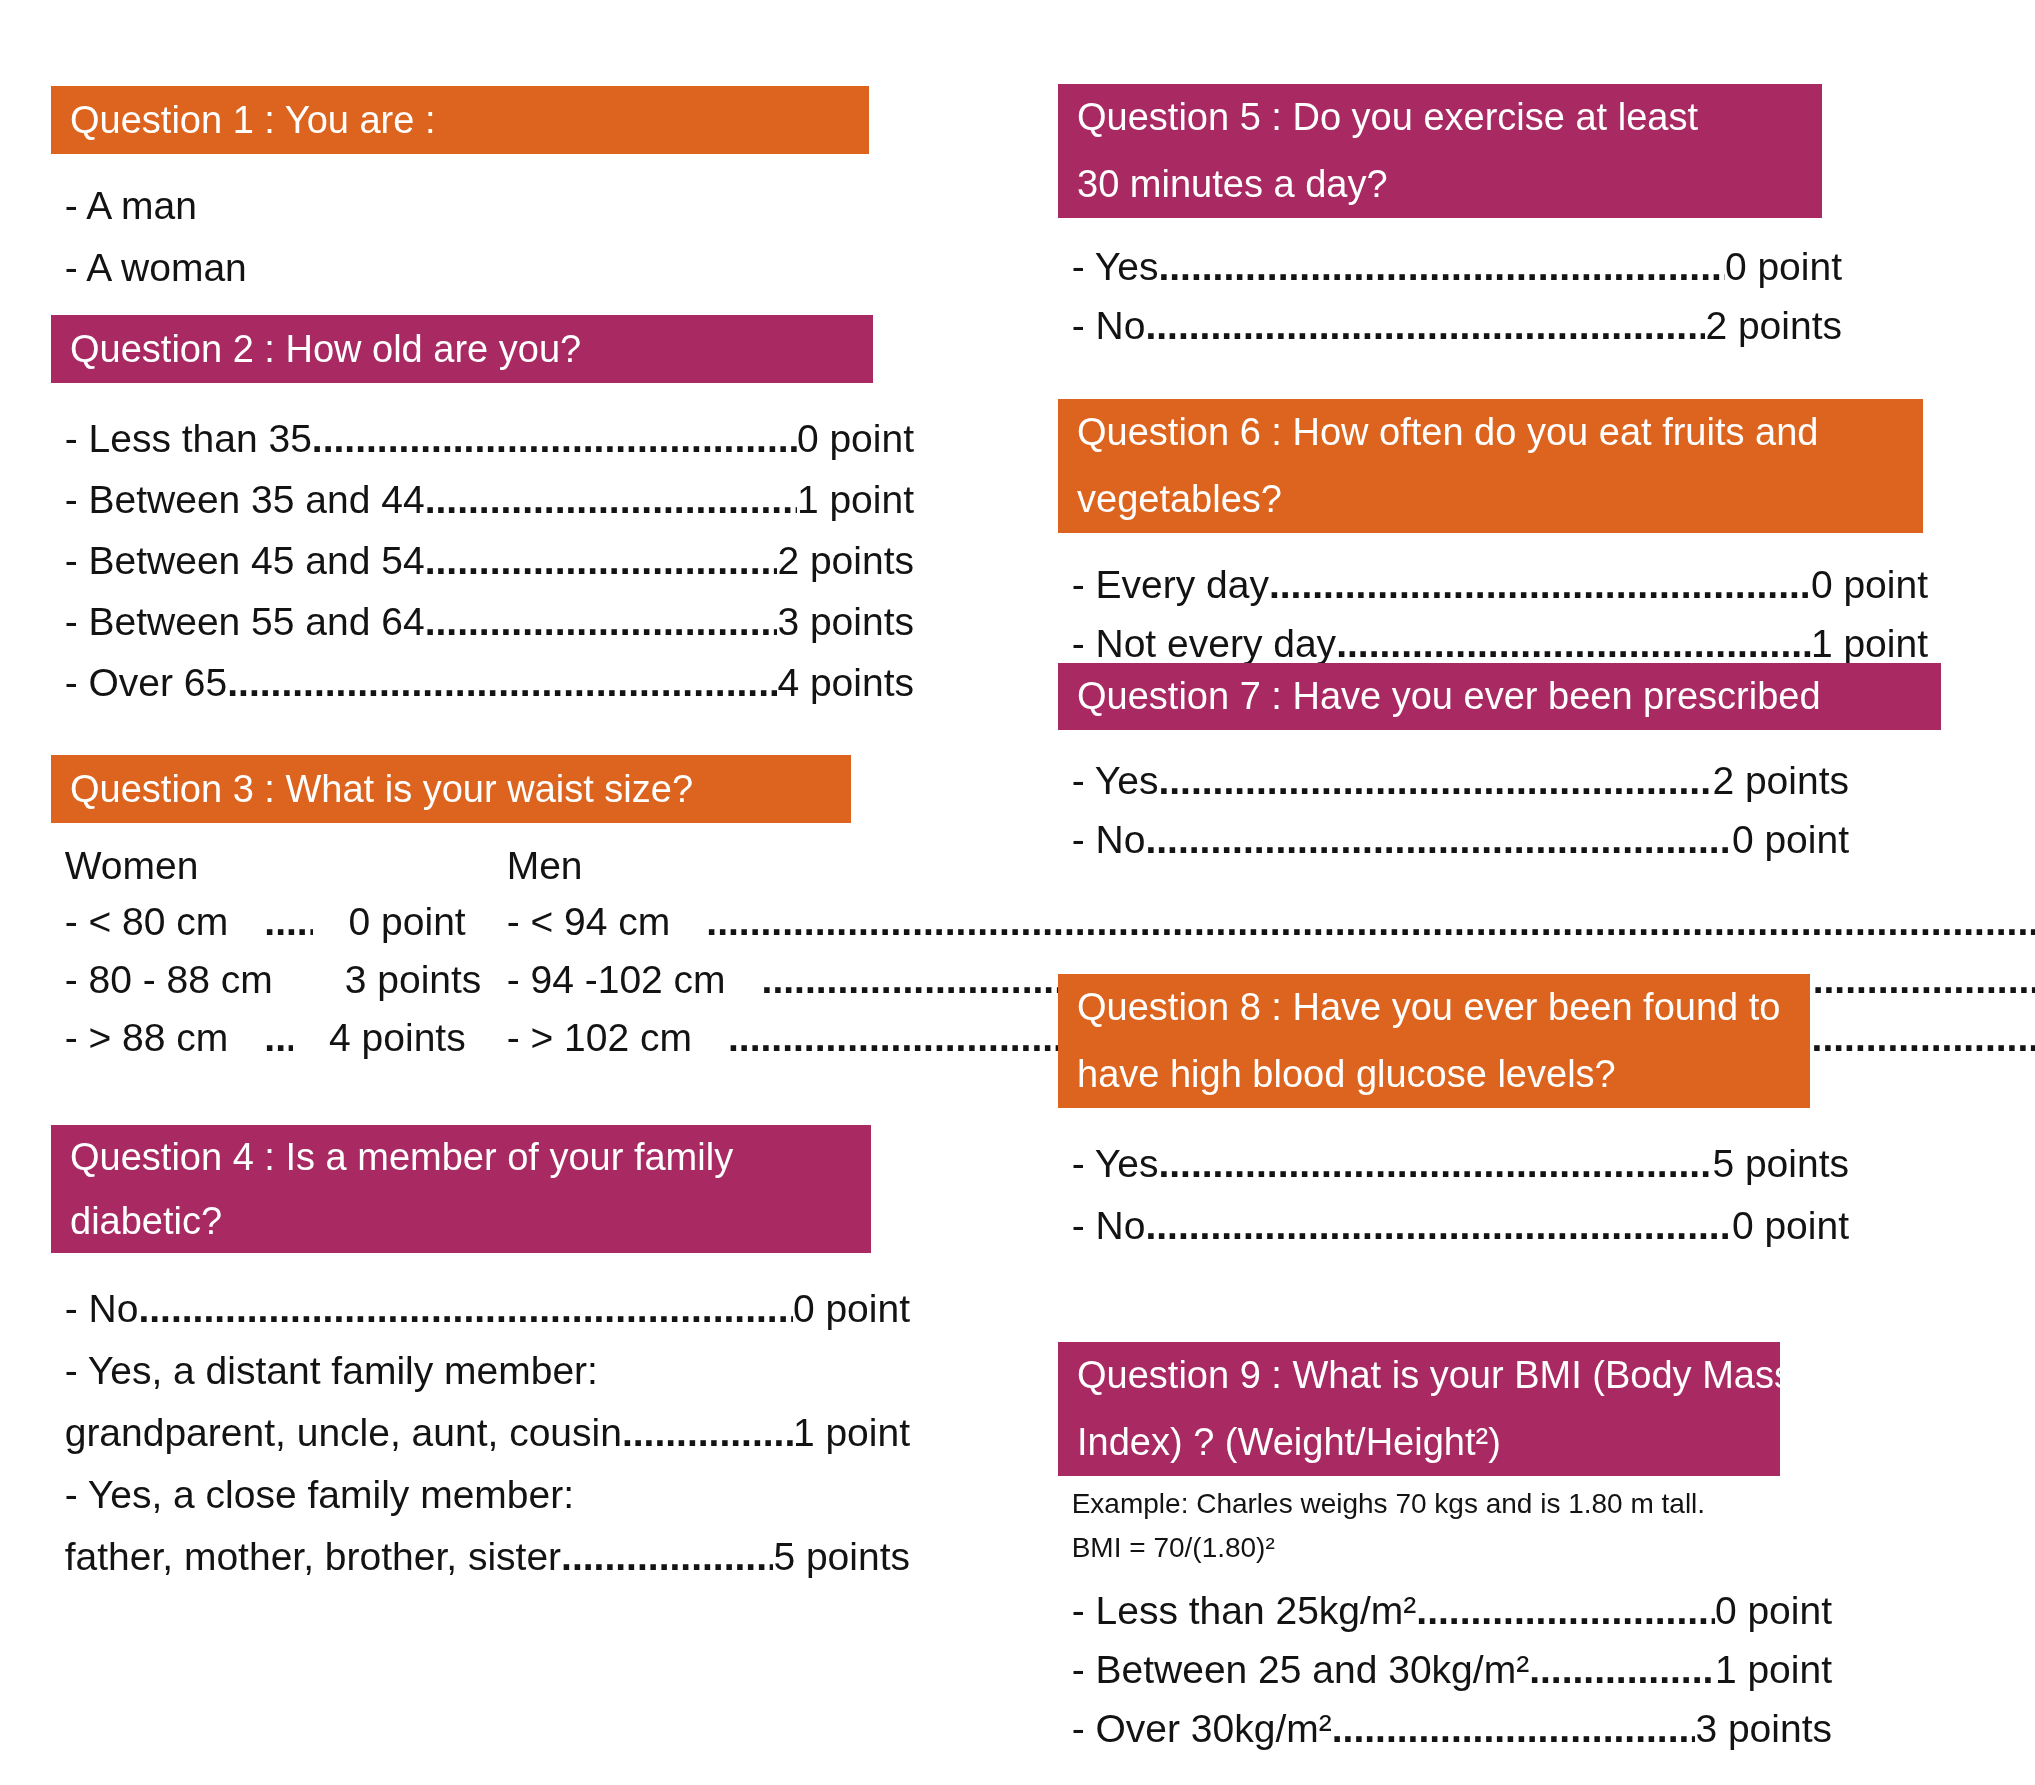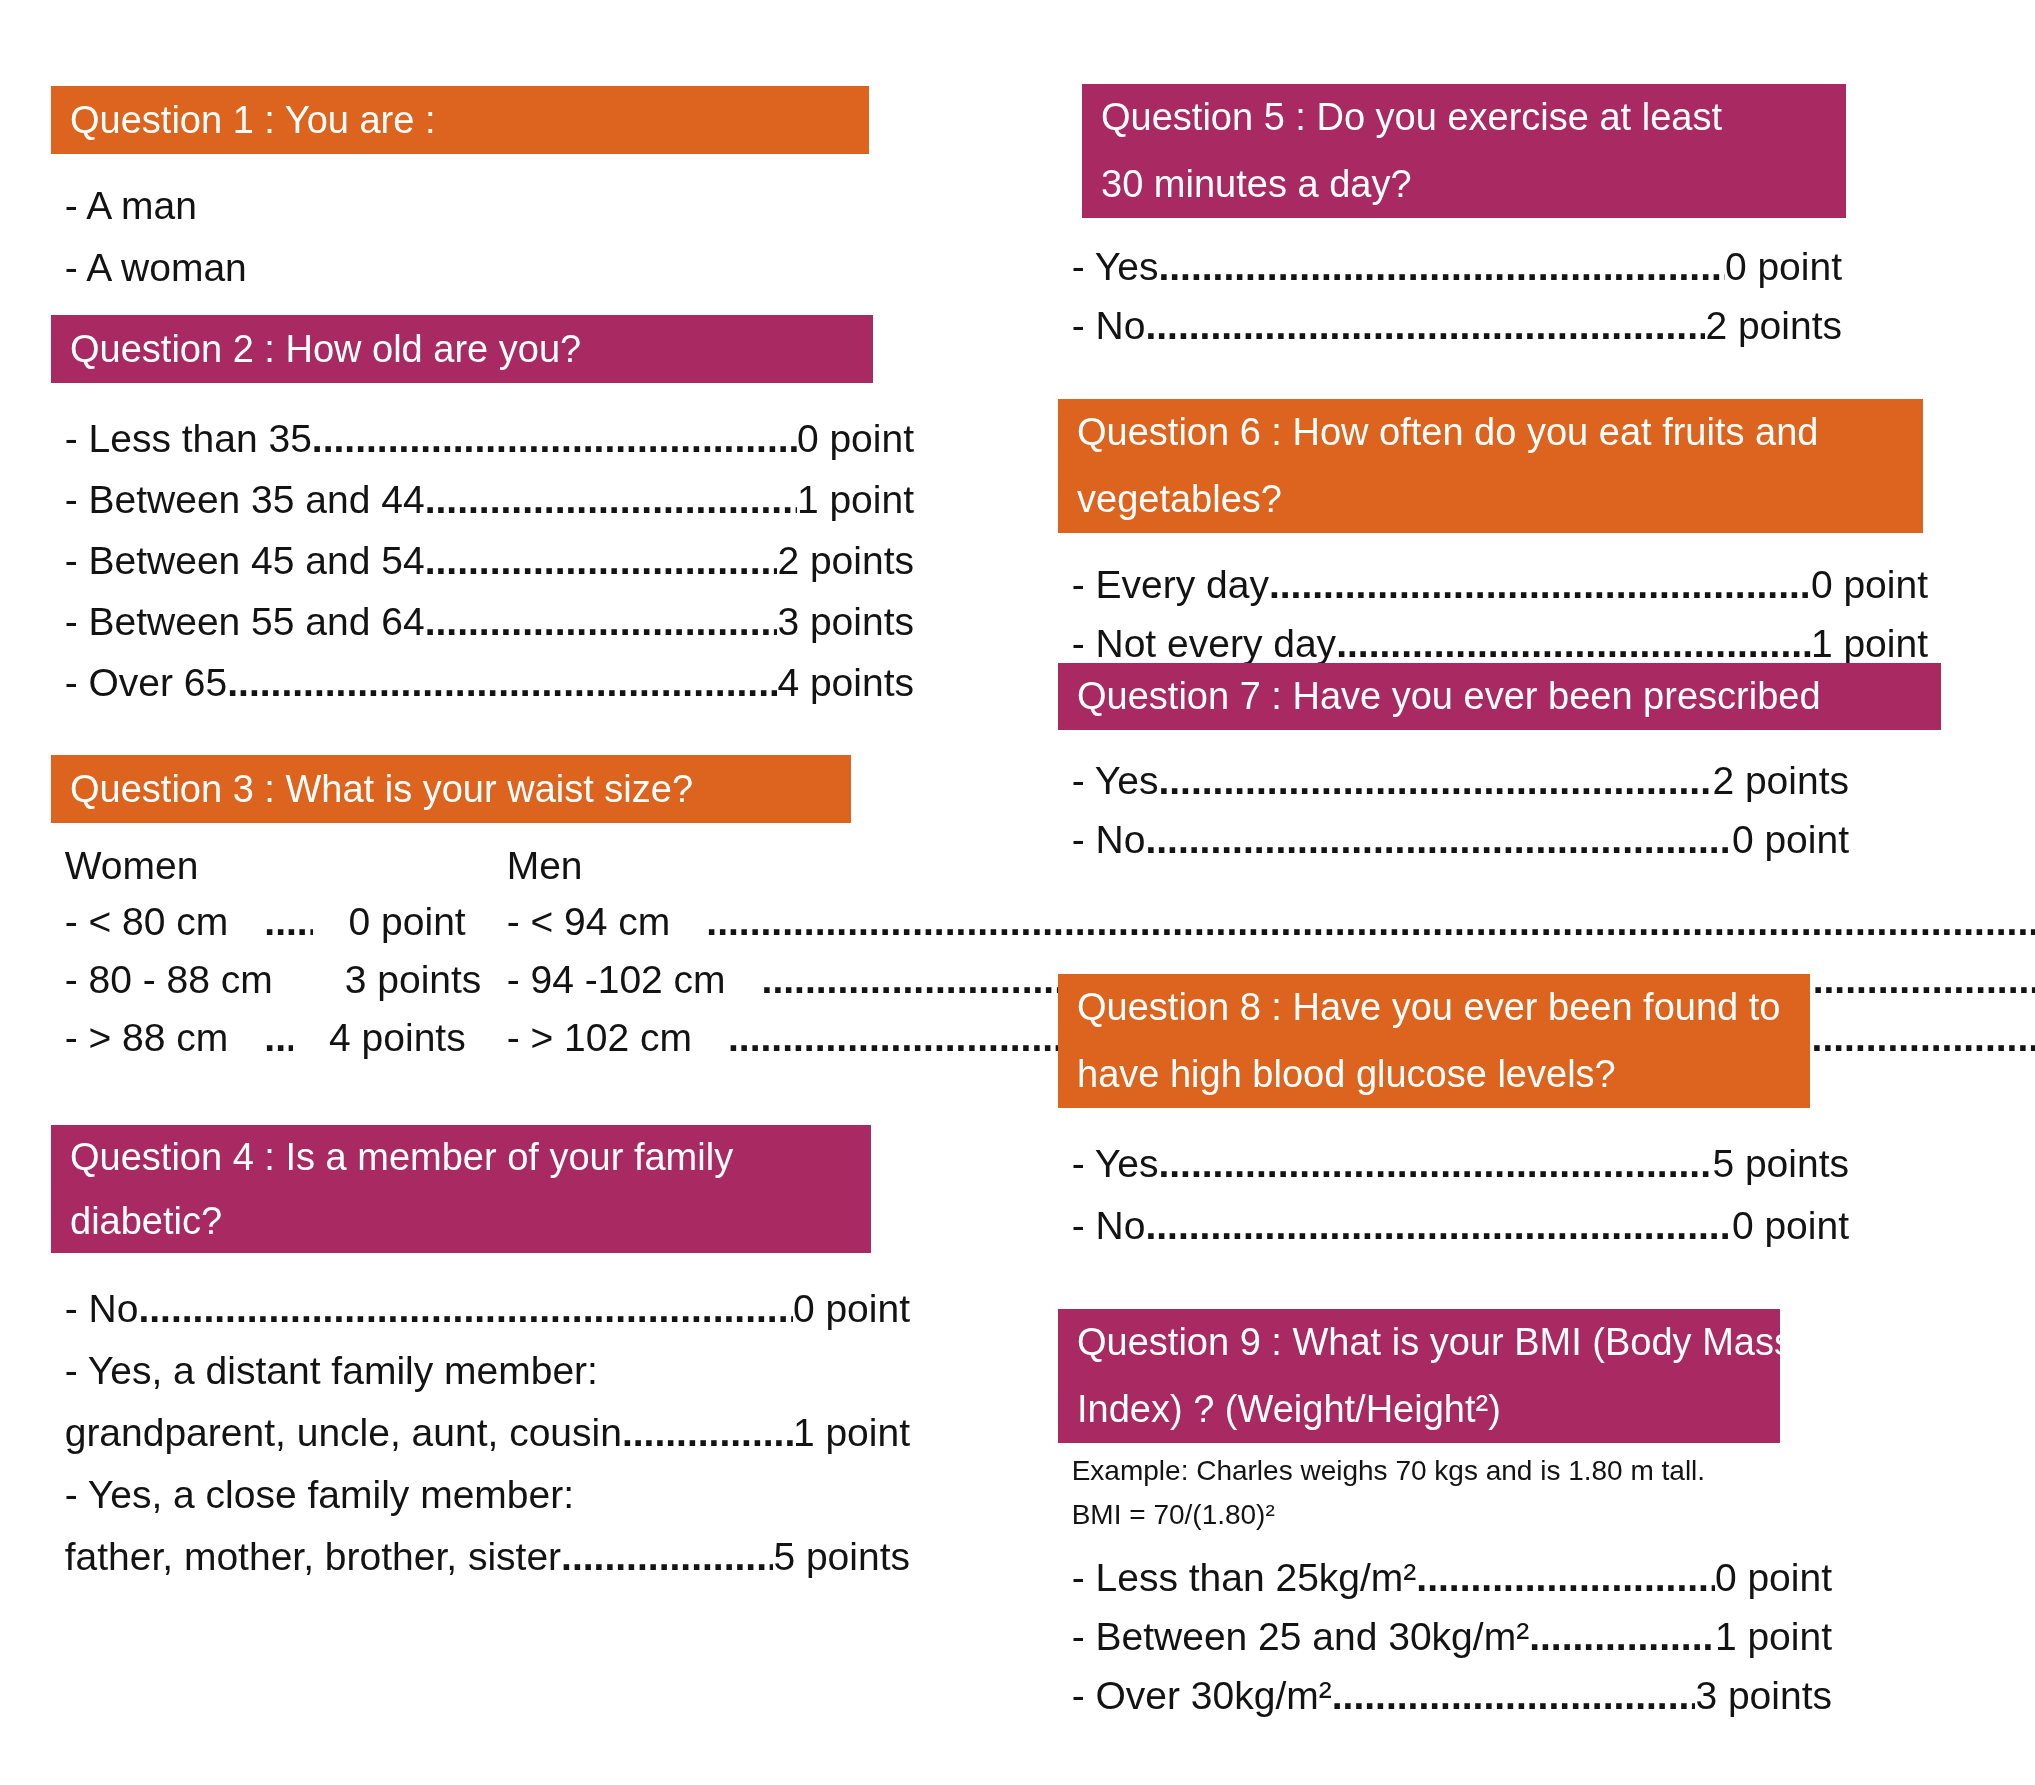--- a/index.html
+++ b/index.html
@@ -56,37 +56,37 @@
   .whead{line-height:55px;}
   .waist .row{line-height:58px;gap:36px;}
 
   #q4{top:1125px;}
   #q4 .qheader{width:820px;}
   #q4 .qheader .hline{line-height:64px;}
   #q4 .opts{margin-top:25px;width:859px;}
 
   
   #q5{top:84px;}
-  #q5 .qheader{width:764px;margin-left:24px;}
+  #q5 .qheader{width:764px;}
   #q5 .opts{margin-top:19px;width:784px;}
 
   #q6{top:371px;}
   #q6 .qheader{width:865px;margin-top:28px;}
   #q6 .opts{margin-top:22px;width:870px;}
 
   #q7{top:663px;}
   #q7 .qheader{width:883px;}
   #q7 .opts{margin-top:20.5px;width:791px;}
 
   #q8{top:974px;}
   #q8 .qheader{width:752px;}
   #q8 .opts{margin-top:25px;width:791px;}
   #q8 .row{line-height:62px;}
 
-  #q9{top:1309px;}
+  #q9{top:1342px;}
   #q9 .qheader{width:722px;}
   #q9 .example{margin-top:6.2px;padding-left:13.7px;font-size:28px;line-height:44px;}
   #q9 .example span{display:block;}
   #q9 .opts{margin-top:11px;width:774px;}
 </style>
 </head>
 <body>
 
 <section class="q col-l" id="q1">
   <div class="qheader orange">

